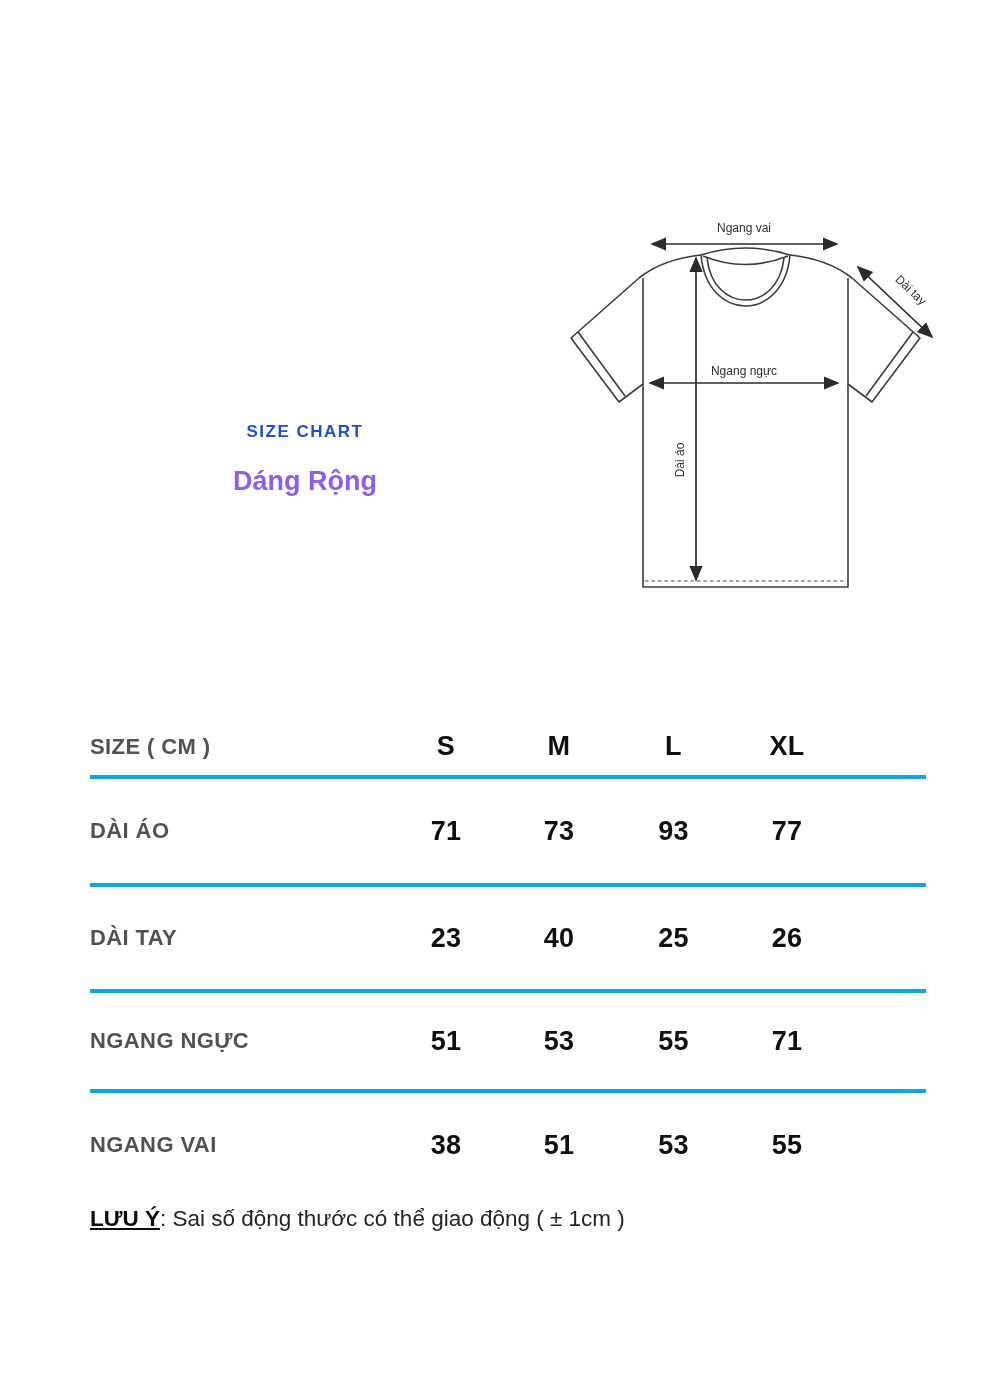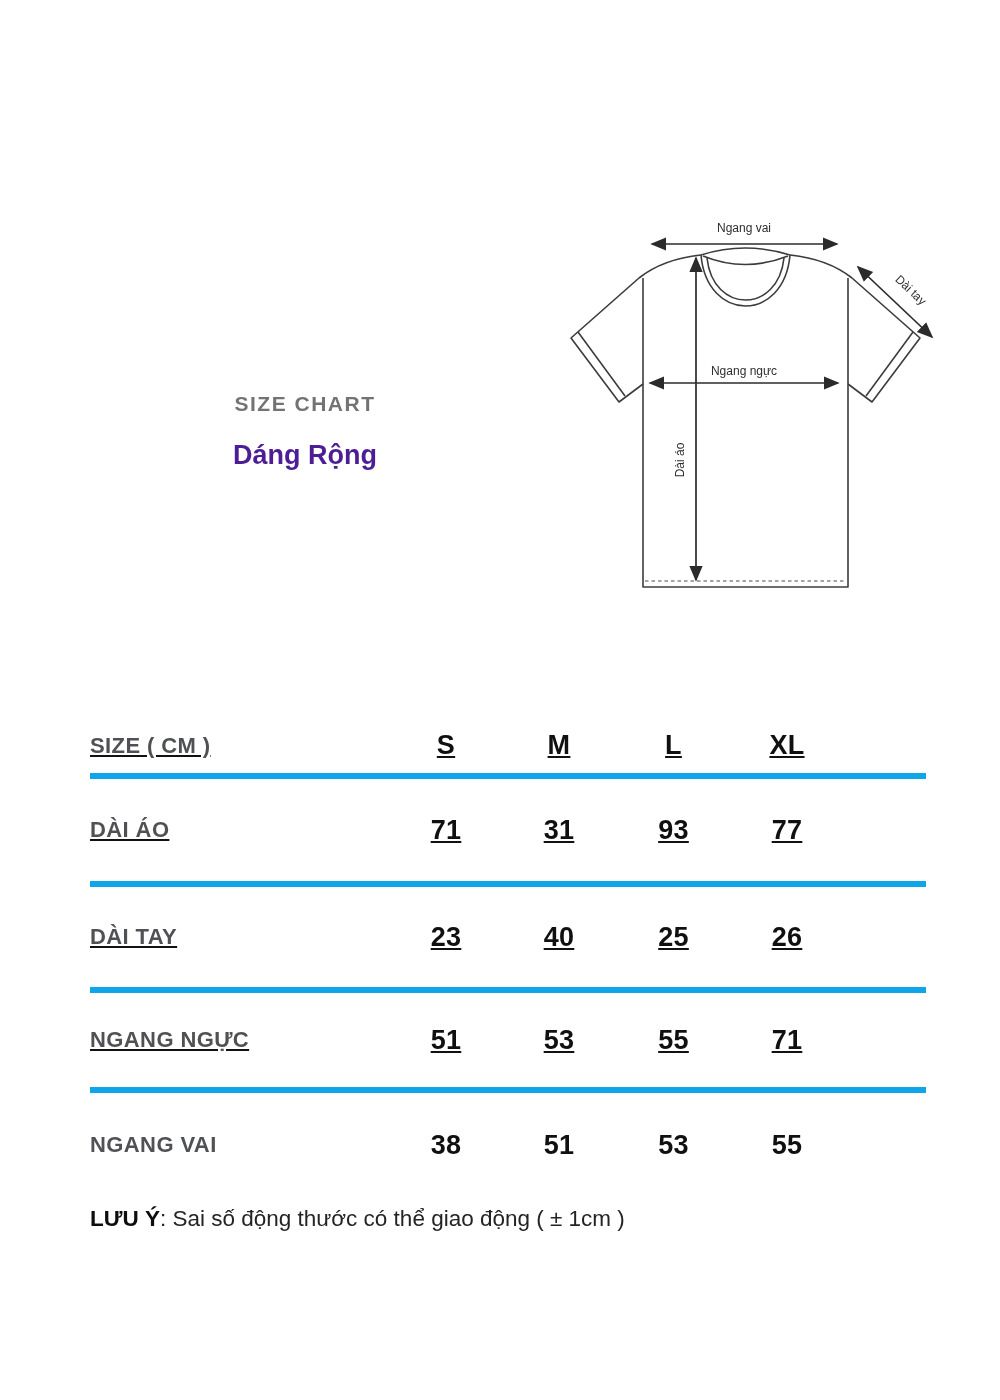--- a/index.html
+++ b/index.html
@@ -12,38 +12,39 @@
   }
 
   
   .title-block {
     position: absolute;
     left: 40px; top: 392px;
     width: 530px;
     text-align: center;
   }
   .eyebrow {
-    font-size: 21px;
+    font-size: 17px;
     font-weight: 700;
     letter-spacing: 1.5px;
-    color: #737373;
+    color: #1d4ed8;
     margin-bottom: 24px;
+    margin-top: 30px;
   }
   .product-title {
     font-size: 37px;
     font-weight: 700;
     letter-spacing: -0.5px;
     color: #0d0d0d;
     margin-bottom: 20px;
     white-space: nowrap;
   }
   .subtitle {
     font-size: 27px;
     font-weight: 700;
-    color: #4c1d95;
+    color: #8b5cf6;
   }
 
   
   .diagram {
     position: absolute;
     left: 545px; top: 210px;
     width: 420px; height: 415px;
   }
   .diagram svg { display: block; width: 100%; height: 100%; }
   .shirt-line { fill: none; stroke: #3c3c3c; stroke-width: 1.6; stroke-linejoin: round; }
@@ -59,21 +60,21 @@
   .size-table {
     position: absolute;
     left: 90px; top: 718px;
     width: 836px;
   }
   .t-row {
     display: grid;
     grid-template-columns: 300px 112px 114px 115px 112px;
     align-items: center;
   }
-  .t-row.rule { border-bottom: 6px solid #0ea5e9; text-decoration: underline; }
+  .t-row.rule { border-bottom: 4px solid #0ea5e9; }
   .t-head   { height: 61px; }
   .t-r1     { height: 108px; }
   .t-r2     { height: 106px; }
   .t-r3     { height: 100px; }
   .t-r4     { height: 104px; }
   .t-label {
     font-size: 22px;
     font-weight: 700;
     letter-spacing: 0.4px;
     color: #505154;
@@ -87,21 +88,21 @@
     letter-spacing: 0.3px;
   }
 
   
   .note {
     position: absolute;
     left: 90px; top: 1206px;
     font-size: 22.5px;
     color: #242424;
   }
-  .note .note-label { font-weight: 700; color: #0d0d0d; }
+  .note .note-label { font-weight: 700; color: #0d0d0d; text-decoration: underline; }
 </style>
 </head>
 <body>
 
 <div class="title-block">
   <div class="eyebrow">SIZE CHART</div>
   <div class="subtitle">Dáng Rộng</div>
 </div>
 
 <div class="diagram">
@@ -159,21 +160,21 @@
     <div class="t-label">SIZE ( CM )</div>
     <div class="t-val">S</div>
     <div class="t-val">M</div>
     <div class="t-val">L</div>
     <div class="t-val">XL</div>
   </div>
 
   <div class="t-row t-r1 rule">
     <div class="t-label">DÀI ÁO</div>
     <div class="t-val">71</div>
-    <div class="t-val">31</div>
+    <div class="t-val">73</div>
     <div class="t-val">93</div>
     <div class="t-val">77</div>
   </div>
 
   <div class="t-row t-r2 rule">
     <div class="t-label">DÀI TAY</div>
     <div class="t-val">23</div>
     <div class="t-val">40</div>
     <div class="t-val">25</div>
     <div class="t-val">26</div>

